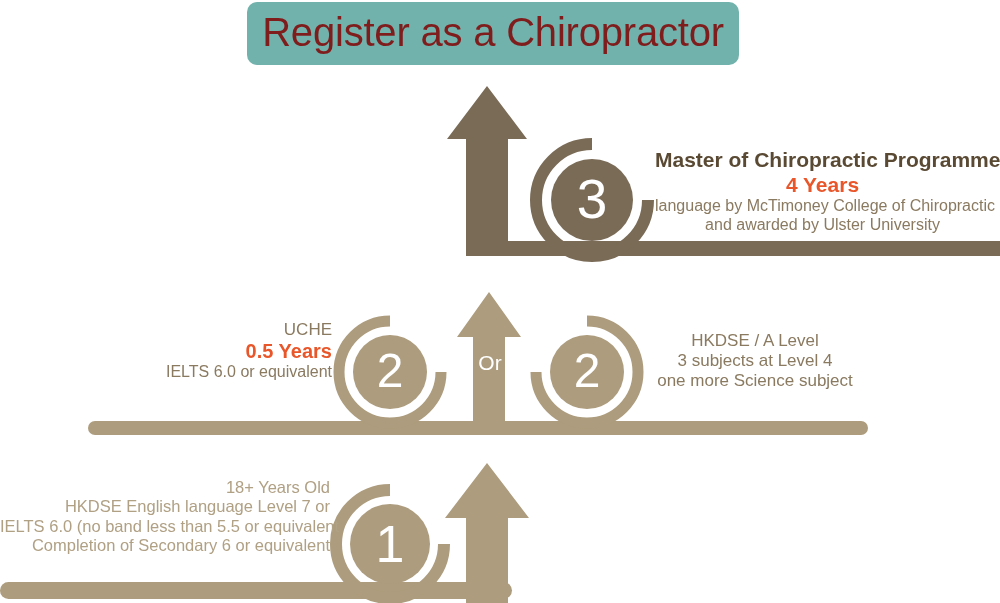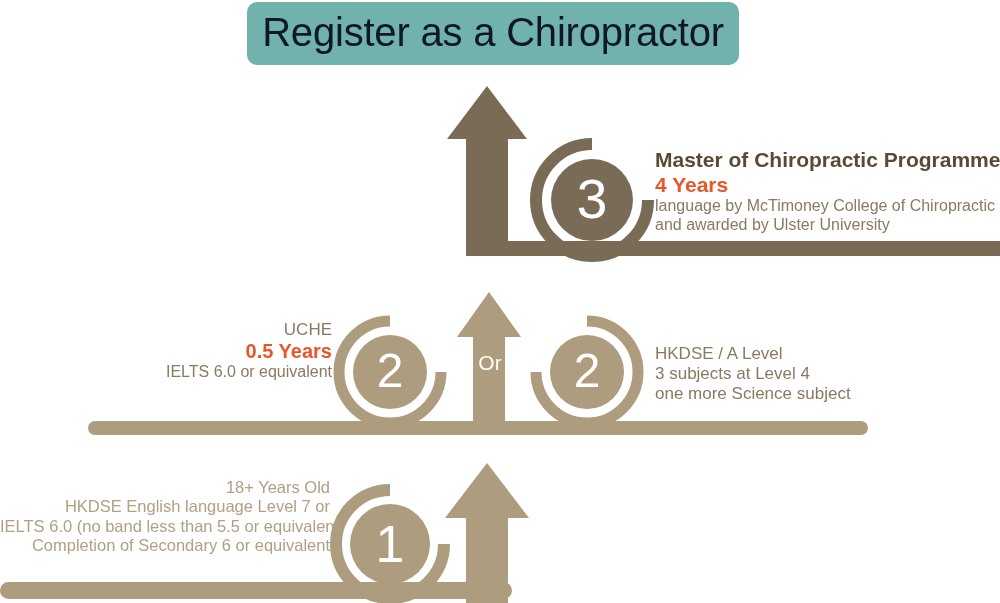--- a/index.html
+++ b/index.html
@@ -26,21 +26,21 @@
     width: 492px;
     height: 63px;
     background: #72b2ac;
     border-radius: 10px;
     display: flex;
     align-items: center;
     justify-content: center;
     box-sizing: border-box;
   }
   .title-banner .title-text {
-    color: #0f172a;
+    color: #7f1d1d;
     font-size: 40px;
     letter-spacing: -0.2px;
     white-space: nowrap;
     line-height: 1;
     padding-bottom: 4px;
   }
   
   #tracks {
     position: absolute;
     left: 0;
@@ -73,21 +73,21 @@
   }
   .t-sub {
     color: #8a7a60;
     font-size: 16px;
   }
   .t-light {
     color: #b0a084;
     font-size: 16.5px;
   }
   .align-right { text-align: right; }
-  .align-center { }
+  .align-center { text-align: center; }
 
   
   .or-label {
     position: absolute;
     left: 470px;
     top: 352px;
     width: 40px;
     text-align: center;
     color: #ffffff;
     font-size: 21px;
@@ -150,21 +150,21 @@
     <span class="tline t-light">IELTS 6.0 (no band less than 5.5 or equivalent</span>
     <span class="tline t-light">Completion of Secondary 6 or equivalent</span>
   </div>
 
   <div class="textblock align-right" style="left:0px; top:320px; width:332px;">
     <span class="tline t-head">UCHE</span>
     <span class="tline t-years">0.5 Years</span>
     <span class="tline t-sub">IELTS 6.0 or  equivalent</span>
   </div>
 
-  <div class="textblock align-center" style="left:655px; top:331px; width:200px;margin-top:13px;">
+  <div class="textblock align-center" style="left:655px; top:331px; width:200px;">
     <span class="tline t-head">HKDSE / A Level</span>
     <span class="tline t-head">3 subjects at Level 4</span>
     <span class="tline t-head">one more Science subject</span>
   </div>
 
   <div class="textblock align-center" style="left:655px; top:148px; width:335px;">
     <span class="tline t-main" style="font-size:21px;">Master of Chiropractic Programme</span>
     <span class="tline t-years" style="font-size:21px;">4 Years</span>
     <span class="tline t-sub">language by McTimoney College of Chiropractic</span>
     <span class="tline t-sub">and awarded by Ulster University</span>

